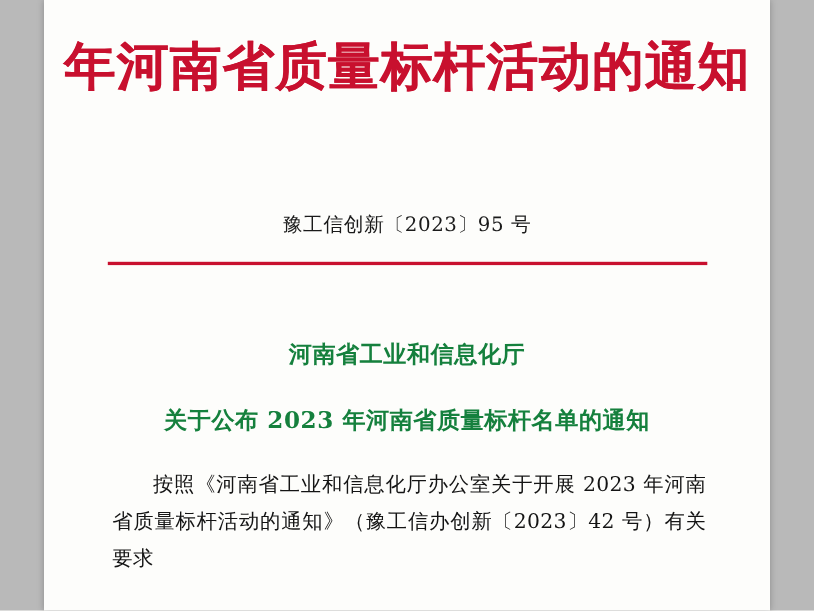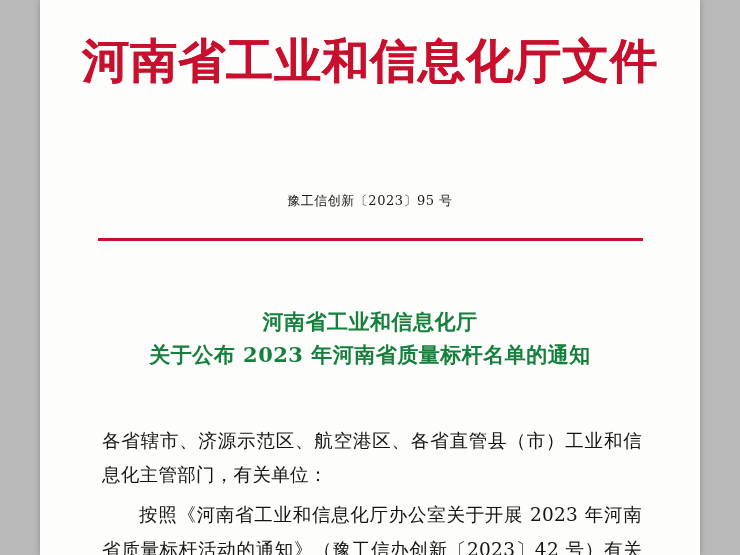--- a/index.html
+++ b/index.html
@@ -42,21 +42,21 @@
     line-height: 1.15;
     white-space: nowrap;
     text-shadow: 0.5px 0 0 #c8102e;
   }
   .doc-number {
     position: absolute;
     top: 192px;
     left: 0;
     width: 100%;
     text-align: center;
-    font-size: 13px;
+    font-size: 18px;
     color: #1a1a1a;
     letter-spacing: 0.5px;
     font-family: "DejaVu Serif", "Liberation Serif", serif;
   }
   .red-rule {
     position: absolute;
     top: 238px;
     left: 58px;
     width: 545px;
     height: 2.5px;
@@ -74,20 +74,21 @@
   }
   .title-line1 {
     font-size: 21px;
     line-height: 1.5;
     letter-spacing: 0.5px;
   }
   .title-line2 {
     font-size: 21px;
     line-height: 1.6;
     letter-spacing: 0.5px;
+    margin-top: 27px;
   }
   .body-block {
     position: absolute;
     top: 424px;
     left: 62px;
     width: 540px;
     color: #141414;
     font-size: 18.5px;
     line-height: 1.85;
     font-family: "DejaVu Serif", "Liberation Serif", serif;
@@ -103,30 +104,29 @@
   .clipped {
     overflow: hidden;
   }
 </style>
 </head>
 <body>
 
 <div class="page">
   <div class="doc-inner">
 
-    <div class="masthead">河南省工业和信息化厅文件</div>
+    <div class="masthead">年河南省质量标杆活动的通知</div>
 
     <div class="doc-number">豫工信创新〔2023〕95 号</div>
 
     <div class="red-rule"></div>
 
     <div class="title-block">
       <div class="title-line1">河南省工业和信息化厅</div>
       <div class="title-line2">关于公布 2023 年河南省质量标杆名单的通知</div>
     </div>
 
     <div class="body-block clipped">
-      <p class="para">各省辖市、济源示范区、航空港区、各省直管县（市）工业和信息化主管部门，有关单位：</p>
       <p class="para indent">按照《河南省工业和信息化厅办公室关于开展 2023 年河南省质量标杆活动的通知》（豫工信办创新〔2023〕42 号）有关要求</p>
     </div>
 
   </div>
 </div>
 
 </body></html>

